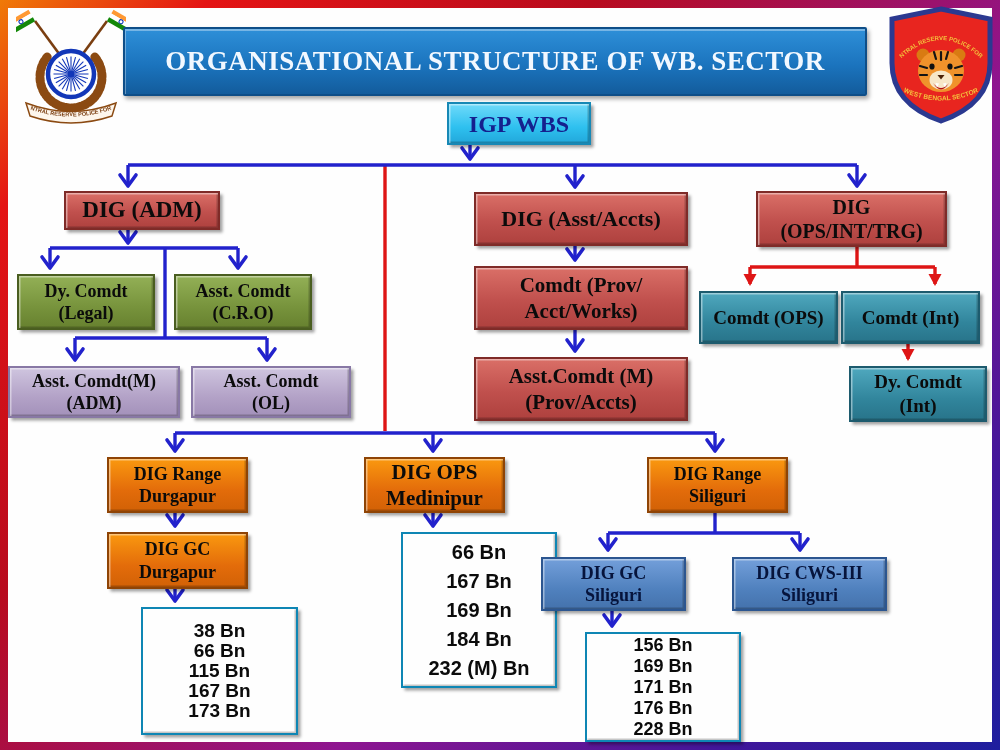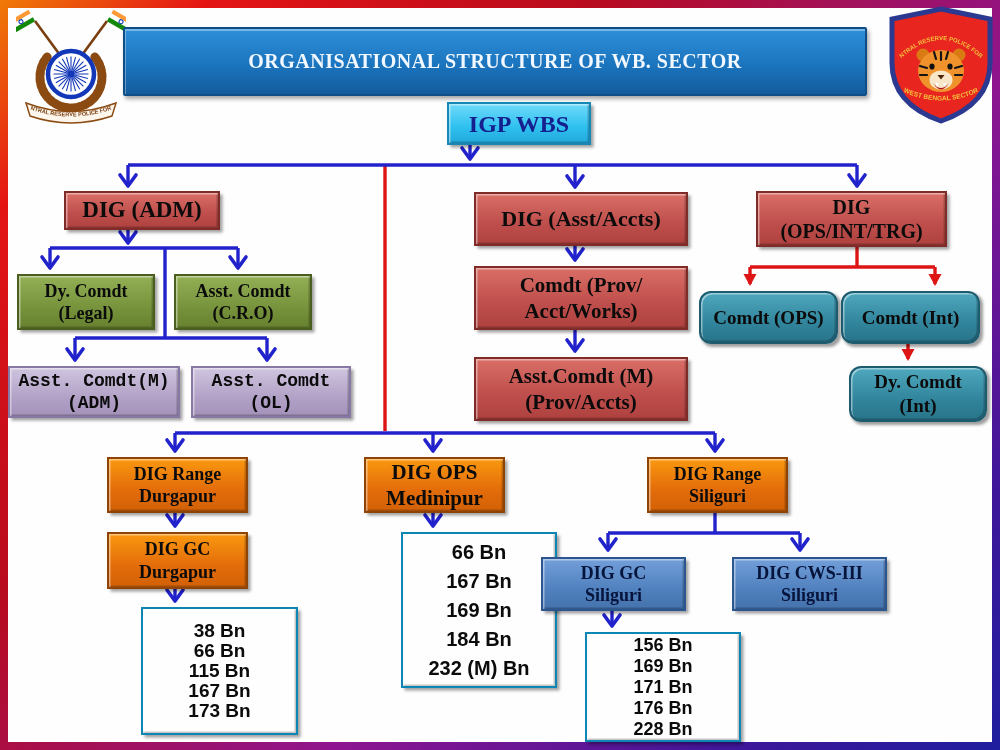--- a/index.html
+++ b/index.html
@@ -4,30 +4,30 @@
 <style>
   html,body{margin:0;padding:0;background:#555;}
   .stage{position:relative;width:1000px;height:750px;overflow:hidden;
     background:linear-gradient(135deg,#F07A07 0%,#E41414 12%,#B80B1E 34%,#8E1590 62%,#41169A 84%,#1E1E9E 100%);
     font-family:"Liberation Serif","DejaVu Serif",serif;}
   .canvas{position:absolute;left:8px;top:8px;right:8px;bottom:8px;background:#FEFEFE;}
   .layer{position:absolute;left:0;top:0;width:1000px;height:750px;}
   .title{position:absolute;left:123px;top:27px;width:740px;height:65px;
     background:linear-gradient(180deg,#2E8FD8 0%,#1B74BE 55%,#135C9C 100%);
     border:2px solid #0E4E88;border-radius:2px;display:flex;align-items:center;justify-content:center;
-    color:#F2F8FF;font-weight:bold;font-size:20px;letter-spacing:.5px;
+    color:#F2F8FF;font-weight:bold;font-size:27px;letter-spacing:.5px;
     box-shadow:2px 3px 4px rgba(0,0,0,.35), inset 1px 2px 0 rgba(255,255,255,.35);}
   .node{position:absolute;display:flex;align-items:center;justify-content:center;text-align:center;
     font-weight:bold;color:#0B0B0B;white-space:pre-line;line-height:1.25;border:2px solid;
     box-shadow:2.5px 2.5px 3px rgba(0,0,0,.38), inset 1.5px 1.5px 0 rgba(255,255,255,.45), inset -1.5px -1.5px 0 rgba(0,0,0,.22);}
   .igp {background:linear-gradient(180deg,#6FDAFA,#2EC0EF 60%,#22A8DB);border-color:#1788B5;color:#15208E;margin-left:47px;}
   .red {background:linear-gradient(180deg,#DA6F67,#C0504D 55%,#AE413E);border-color:#7F2B28;}
   .green{background:linear-gradient(180deg,#93B056,#77933C 60%,#67812F);border-color:#4A5E20;}
-  .lav {background:linear-gradient(180deg,#CFC5DF,#B3A2C7 60%,#A391BA);border-color:#8878A5;font-family:Liberation Mono, monospace;}
-  .teal{background:linear-gradient(180deg,#4FA8BE,#31859C 60%,#28748A);border-color:#1D5B6E;border-radius:12px;}
+  .lav {background:linear-gradient(180deg,#CFC5DF,#B3A2C7 60%,#A391BA);border-color:#8878A5;}
+  .teal{background:linear-gradient(180deg,#4FA8BE,#31859C 60%,#28748A);border-color:#1D5B6E;}
   .orange{background:linear-gradient(180deg,#FA980F,#E36C0A 60%,#D26106);border-color:#8F4405;}
   .cyan{background:linear-gradient(180deg,#63D6F8,#29BDEF 60%,#1FAEе0);border-color:#0E86B4;
     font-family:"Liberation Sans","DejaVu Sans",sans-serif;margin-left:44px;}
   .blue{background:linear-gradient(180deg,#739FDA,#5081BE 60%,#4472AC);border-color:#2C5690;color:#06143C;}
 </style>
 </head>
 <body>
 
 <div class="stage">
   <div class="canvas"></div>

